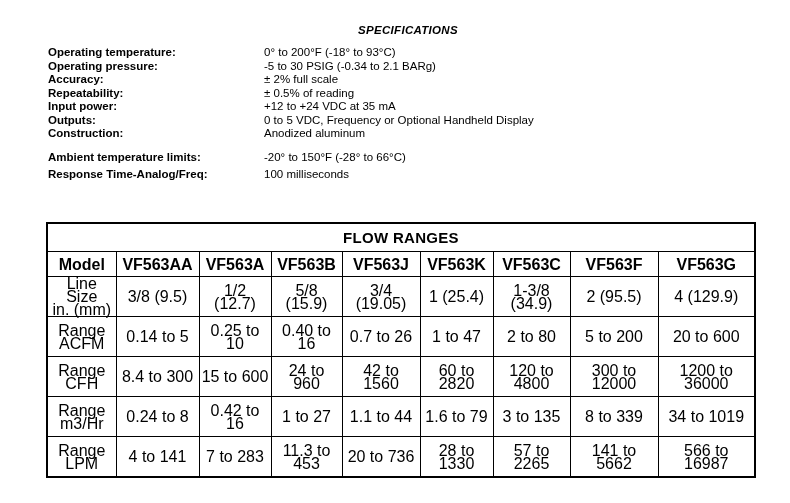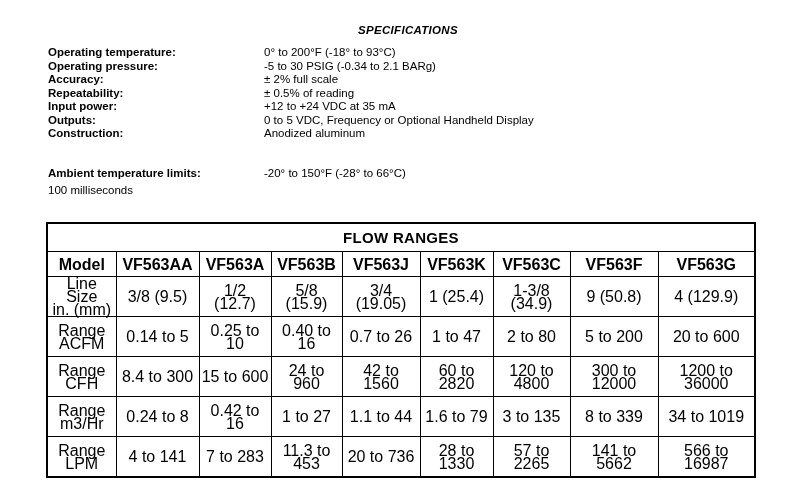--- a/index.html
+++ b/index.html
@@ -38,21 +38,21 @@
     display: flex;
     font-size: 11.5px;
     line-height: 13.5px;
     white-space: nowrap;
   }
   .spec-row .spec-label {
     width: 216px;
     flex: 0 0 216px;
     font-weight: bold;
   }
-  .spec-row.gap1 { margin-top: 26px; }
+  .spec-row.gap1 { margin-top: 10px; }
   .spec-row.gap2 { margin-top: 4px; }
   .flow-table {
     position: absolute;
     top: 222px;
     left: 46px;
     border-collapse: collapse;
     table-layout: fixed;
     border: 2px solid #000000;
   }
   .flow-table th, .flow-table td {
@@ -118,20 +118,21 @@
       </div>
       <div class="spec-row">
         <span class="spec-label">Construction:</span>
         <span class="spec-value">Anodized aluminum</span>
       </div>
       <div class="spec-row gap1">
         <span class="spec-label">Ambient temperature limits:</span>
         <span class="spec-value">-20° to 150°F (-28° to 66°C)</span>
       </div>
       <div class="spec-row gap2">
+        <span class="spec-label">Response Time-Analog/Freq:</span>
         <span class="spec-value">100 milliseconds</span>
       </div>
     </div>
   <table class="flow-table">
     <colgroup>
         <col style="width: 69px;">
         <col style="width: 83px;">
         <col style="width: 72px;">
         <col style="width: 71px;">
         <col style="width: 78px;">
@@ -159,21 +160,21 @@
           <th>
             <span class="label-line">Line Size</span>
             <span class="label-line">in. (mm)</span>
           </th>
           <td>3/8 (9.5)</td>
           <td>1/2 (12.7)</td>
           <td>5/8 (15.9)</td>
           <td>3/4 (19.05)</td>
           <td>1 (25.4)</td>
           <td>1-3/8 (34.9)</td>
-          <td>9 (50.8)</td>
+          <td>2 (95.5)</td>
           <td>4 (129.9)</td>
         </tr>
         <tr class="data-row">
           <th>
             <span class="label-line">Range</span>
             <span class="label-line">ACFM</span>
           </th>
           <td>0.14 to 5</td>
           <td>0.25 to 10</td>
           <td>0.40 to 16</td>

